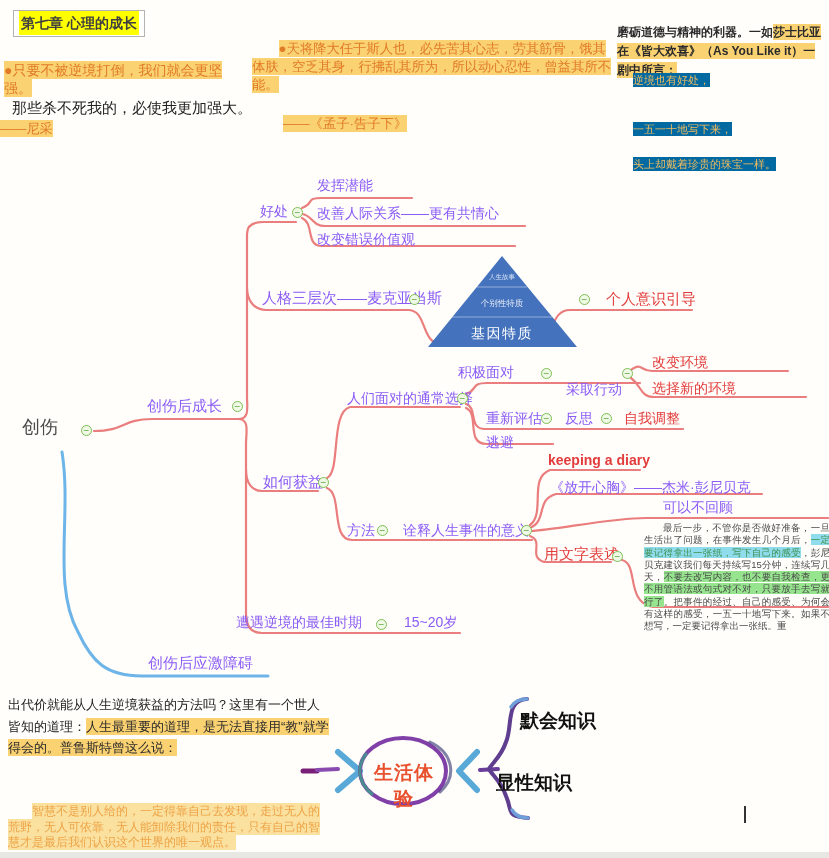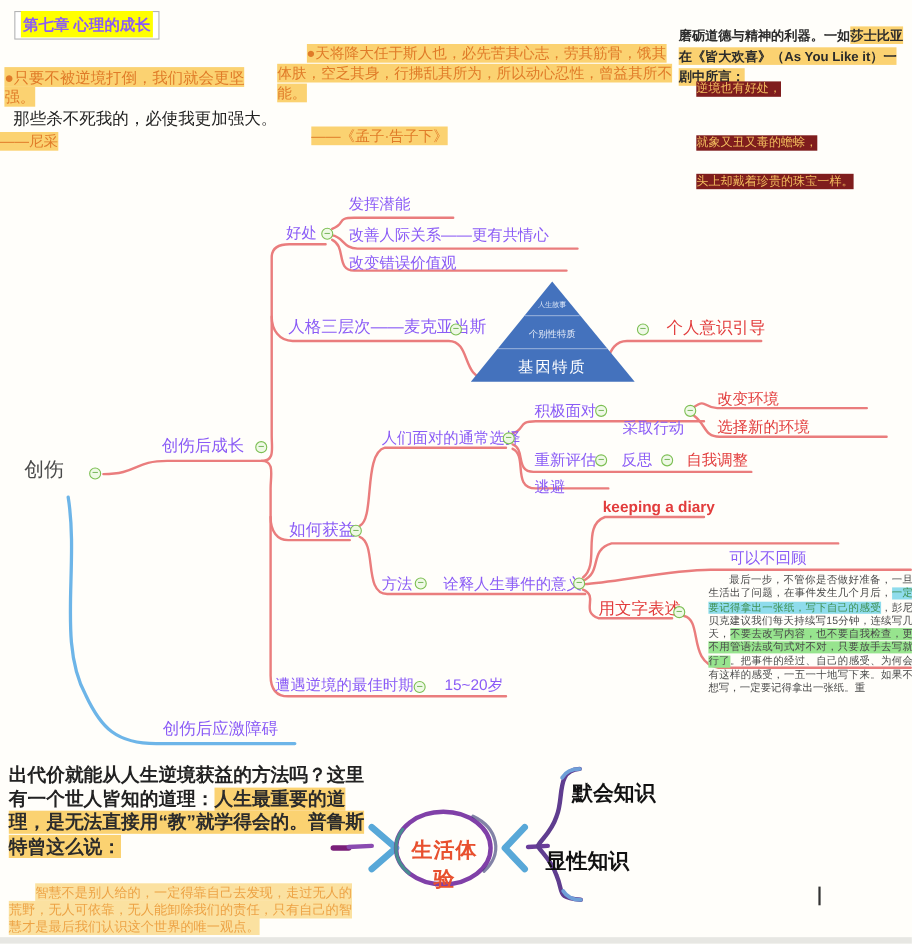--- a/index.html
+++ b/index.html
@@ -7,36 +7,36 @@
   .stage{position:relative;width:829px;height:858px;background:#fffefa;overflow:hidden;}
   svg.lines{position:absolute;left:0;top:0;z-index:1;}
   .abs{position:absolute;z-index:3;}
   .node{position:absolute;z-index:4;white-space:nowrap;font-size:14px;color:#8b5cf6;line-height:17px;}
   .node.lg{font-size:15px;}
   .node.xl{font-size:18px;color:#4a4a4a;}
   .node.red{color:#e23c3c;}
   .minus{position:absolute;z-index:5;width:11px;height:11px;border:1px solid #7cbf53;border-radius:50%;
          background:#eff9e6;color:#5aa53a;font-size:10px;line-height:10px;text-align:center;box-sizing:border-box;}
   .title-box{position:absolute;left:13px;top:10px;border:1px solid #b3b3b3;background:#fff;padding:3px 5px;z-index:4;}
-  .title-box mark{background:#ffff00;color:#8b5cf6;font-weight:bold;font-size:14px;padding:4px 2px;}
+  .title-box mark{background:#ffff00;color:#404040;font-weight:bold;font-size:14px;padding:4px 2px;}
   mark.hl-o{background:#fbd271;color:#e07b28;padding:1px 0;}
   mark.hl-o2{background:#fbd271;color:#2b2b2b;padding:1px 0;}
-  mark.hl-faint{background:#7f1d1d;color:#f2bc5e;padding:1px 0;}
+  mark.hl-faint{background:#0369a1;color:#f2bc5e;padding:1px 0;}
   mark.hl-proust{background:#fbe1a0;color:#eda345;padding:1px 0;text-align:center;}
   mark.hl-cyan{background:#8fdcec;color:#3f8f4f;}
   mark.hl-green{background:#97e48e;color:#4a4a4a;}
   .q-left1{left:4px;top:61px;width:244px;font-size:14px;line-height:18px;}
   .q-left2{left:12px;top:99px;font-size:15px;color:#222;font-weight:500;white-space:nowrap;}
   .q-left3{left:0px;top:120px;font-size:13.2px;}
   .mengzi{left:252px;top:40px;width:364px;font-size:13.3px;line-height:18px;text-indent:2em;}
   .mengzi-attr{left:283px;top:115px;font-size:13.3px;}
   .shake{left:617px;top:23px;width:208px;font-size:12px;line-height:19px;color:#2b2b2b;font-weight:600;}
   .shake-line{position:absolute;font-size:11px;z-index:3;}
   .note{left:644px;top:522px;width:186px;font-size:9.5px;line-height:12.3px;color:#4a4a4a;text-align:justify;text-indent:2em;z-index:4;}
-  .bottom-main{left:8px;top:694px;width:324px;font-size:17px;line-height:21.5px;color:#222;font-weight:700;}
+  .bottom-main{left:8px;top:694px;width:324px;font-size:13px;line-height:21.5px;color:#222;font-weight:400;}
   .bottom-proust{left:8px;top:804px;width:318px;font-size:12px;line-height:15.5px;text-indent:2em;}
   .k-label{position:absolute;z-index:4;font-size:19px;font-weight:bold;color:#111;white-space:nowrap;}
   .life-text{position:absolute;left:365px;top:760px;width:78px;text-align:center;z-index:4;
              font-size:19px;font-weight:bold;color:#e8502e;letter-spacing:1px;}
   .cursor-bar{position:absolute;left:744px;top:806px;width:1.5px;height:17px;background:#333;z-index:4;}
   .bottom-strip{position:absolute;left:0;bottom:0;width:829px;height:6px;background:#e7e7e3;z-index:2;}
 </style>
 </head>
 <body>
 
@@ -131,56 +131,57 @@
     <mark class="hl-o">——《孟子·告子下》</mark>
   </div>
 
   <div class="abs shake">
     <span>磨砺道德与精神的利器。一如</span><mark class="hl-o2">莎士比亚在《皆大欢喜》（As You Like it）一剧中所言：</mark>
   </div>
   <div class="shake-line" style="left:633px;top:73px;">
     <mark class="hl-faint">逆境也有好处，</mark>
   </div>
   <div class="shake-line" style="left:633px;top:122px;">
-    <mark class="hl-faint">就象又丑又毒的蟾蜍，</mark>
+    <mark class="hl-faint">一五一十地写下来，</mark>
   </div>
   <div class="shake-line" style="left:633px;top:157px;">
     <mark class="hl-faint">头上却戴着珍贵的珠宝一样。</mark>
   </div>
 
   <div class="node xl" style="left:22px;top:419px;">创伤</div>
   <div class="node lg" style="left:147px;top:397px;">创伤后成长</div>
   <div class="node lg" style="left:148px;top:654px;">创伤后应激障碍</div>
 
   <div class="node" style="left:260px;top:203px;">好处</div>
   <div class="node" style="left:317px;top:177px;">发挥潜能</div>
   <div class="node" style="left:317px;top:205px;">改善人际关系——更有共情心</div>
   <div class="node" style="left:317px;top:231px;">改变错误价值观</div>
 
   <div class="node lg" style="left:262px;top:289px;">人格三层次——麦克亚当斯</div>
   <div class="node lg red" style="left:606px;top:290px;">个人意识引导</div>
 
   <div class="node" style="left:347px;top:390px;">人们面对的通常选择</div>
-  <div class="node" style="left:486px;top:365px;">积极面对</div>
+  <div class="node" style="left:458px;top:365px;font-family:Liberation Mono, monospace;">积极面对</div>
   <div class="node" style="left:566px;top:365px;margin-top:16px;">采取行动</div>
   <div class="node red" style="left:652px;top:354px;">改变环境</div>
   <div class="node red" style="left:652px;top:380px;">选择新的环境</div>
   <div class="node" style="left:486px;top:410px;">重新评估</div>
   <div class="node" style="left:565px;top:410px;">反思</div>
   <div class="node red" style="left:624px;top:410px;">自我调整</div>
   <div class="node" style="left:486px;top:434px;">逃避</div>
 
   <div class="node lg" style="left:263px;top:473px;">如何获益</div>
   <div class="node" style="left:347px;top:522px;">方法</div>
   <div class="node" style="left:403px;top:522px;">诠释人生事件的意义</div>
   <div class="node red" style="left:548px;top:452px;font-weight:600;">keeping a diary</div>
+  <div class="node" style="left:550px;top:479px;">《放开心胸》——杰米·彭尼贝克</div>
   <div class="node" style="left:663px;top:499px;">可以不回顾</div>
   <div class="node lg red" style="left:544px;top:545px;">用文字表述</div>
 
-  <div class="node" style="left:250px;top:614px;">遭遇逆境的最佳时期</div>
+  <div class="node" style="left:236px;top:614px;">遭遇逆境的最佳时期</div>
   <div class="node" style="left:404px;top:614px;">15~20岁</div>
 
   <div class="minus" style="left:81px;top:425px;">−</div>
   <div class="minus" style="left:232px;top:401px;">−</div>
   <div class="minus" style="left:292px;top:207px;">−</div>
   <div class="minus" style="left:409px;top:294px;">−</div>
   <div class="minus" style="left:579px;top:294px;">−</div>
   <div class="minus" style="left:318px;top:477px;">−</div>
   <div class="minus" style="left:457px;top:393px;">−</div>
   <div class="minus" style="left:541px;top:368px;">−</div>

